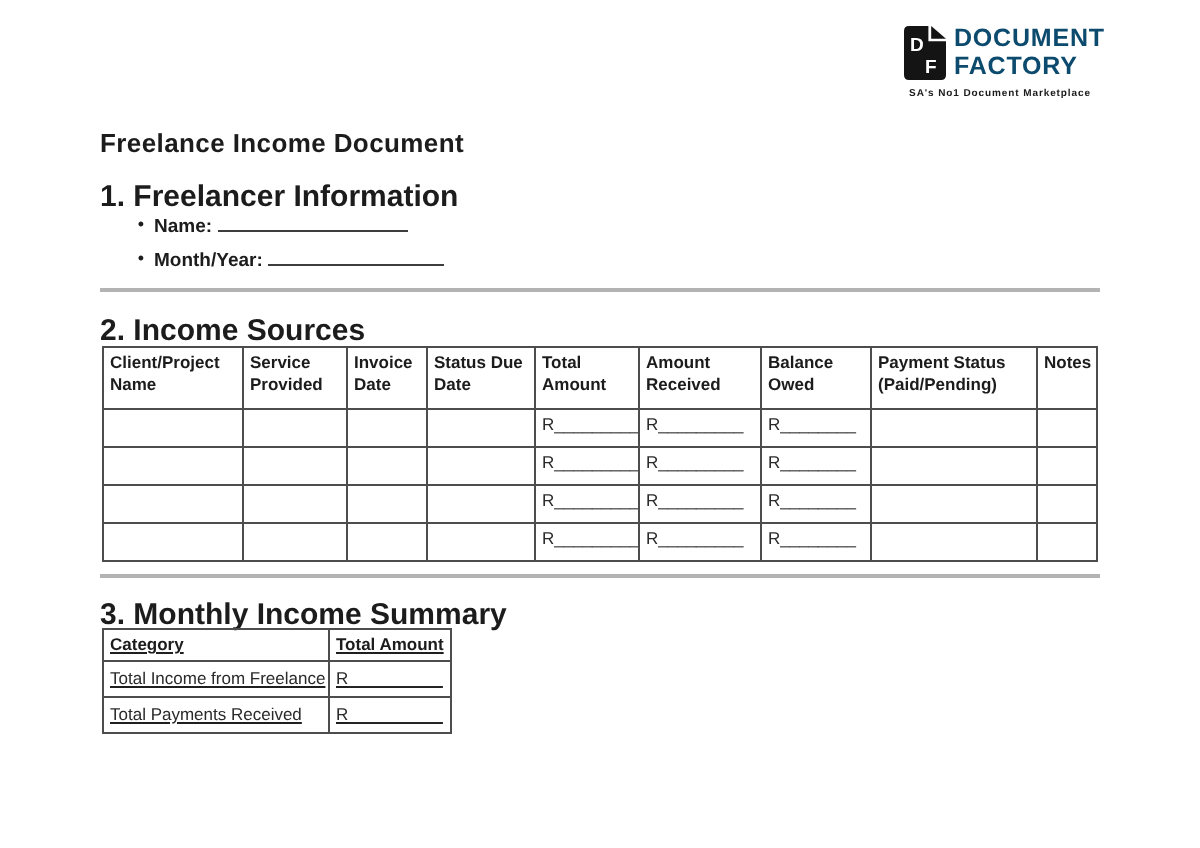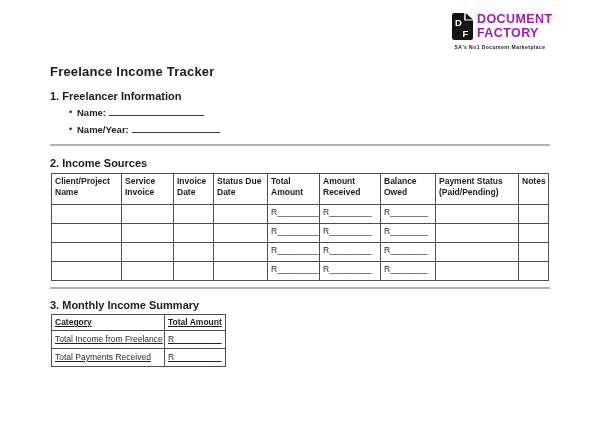--- a/index.html
+++ b/index.html
@@ -4,25 +4,25 @@
 <style>
   html,body{margin:0;padding:0;}
   body{
     width:600px;height:424px;background:#ffffff;position:relative;
     font-family:"Liberation Sans", sans-serif;color:#1f1f1f;overflow:hidden;
   }
   
   .logo{position:absolute;left:452px;top:13px;width:96px;}
   .logo-row{display:flex;align-items:flex-start;}
   .logo-icon{flex:0 0 auto;margin-right:4px;}
-  .logo-name{font-weight:bold;font-size:12.5px;line-height:13.5px;letter-spacing:.4px;color:#a21caf;white-space:nowrap;}
+  .logo-name{font-weight:bold;font-size:12.5px;line-height:13.5px;letter-spacing:.4px;color:#0c4a6e;white-space:nowrap;}
   .logo-tagline{margin-top:4px;font-size:5px;font-weight:bold;letter-spacing:.45px;color:#1a1a1a;text-align:center;white-space:nowrap;}
   
   .page-title{position:absolute;left:50px;top:64px;font-size:13px;font-weight:bold;letter-spacing:.2px;color:#1c1c1c;}
-  .section-heading{position:absolute;left:50px;font-size:11px;font-weight:bold;color:#1c1c1c;}
+  .section-heading{position:absolute;left:50px;font-size:15px;font-weight:bold;color:#1c1c1c;}
   #s1-heading{top:90px;}
   #s2-heading{top:157px;}
   #s3-heading{top:299px;}
   
   .field-row{position:absolute;left:64px;font-size:9.5px;white-space:nowrap;text-align:center;}
   #field-name{top:106px;}
   #field-monthyear{top:123px;}
   .bullet{display:inline-block;width:13px;color:#1c1c1c;font-size:9px;vertical-align:1px;}
   .field-label{font-weight:bold;color:#1c1c1c;}
   .fill-line{display:inline-block;height:9px;border-bottom:1px solid #3d3d3d;margin-left:3px;}
@@ -56,49 +56,49 @@
       <text x="10.5" y="23.5" font-size="9.5" font-weight="bold" fill="#ffffff" font-family="Liberation Sans, sans-serif">F</text>
     </svg>
     <div class="logo-name">
       <div>DOCUMENT</div>
       <div>FACTORY</div>
     </div>
   </div>
   <div class="logo-tagline">SA's No1 Document Marketplace</div>
 </div>
 
-<div class="page-title">Freelance Income Tracker</div>
+<div class="page-title">Freelance Income Document</div>
 
 <div class="section-heading" id="s1-heading">1. Freelancer Information</div>
 <div class="field-row" id="field-name">
   <span class="bullet">•</span><span class="field-label">Name:</span><span class="fill-line"></span>
 </div>
 <div class="field-row" id="field-monthyear">
-  <span class="bullet">•</span><span class="field-label">Name/Year:</span><span class="fill-line"></span>
+  <span class="bullet">•</span><span class="field-label">Month/Year:</span><span class="fill-line"></span>
 </div>
 
 <div class="divider" id="divider-1"></div>
 
 <div class="section-heading" id="s2-heading">2. Income Sources</div>
 <table id="income-table">
   <colgroup>
     <col style="width:70px">
       <col style="width:52px">
       <col style="width:40px">
     <col style="width:54px">
       <col style="width:52px">
       <col style="width:61px">
     <col style="width:55px">
       <col style="width:83px">
       <col style="width:30px">
   </colgroup>
   <tbody>
       <tr>
     <th>Client/Project Name</th>
-    <th>Service Invoice</th>
+    <th>Service Provided</th>
     <th>Invoice Date</th>
     <th>Status Due Date</th>
     <th>Total Amount</th>
     <th>Amount Received</th>
     <th>Balance Owed</th>
     <th>Payment Status (Paid/Pending)</th>
     <th>Notes</th>
   </tr>
   <tr>
     <td></td>

